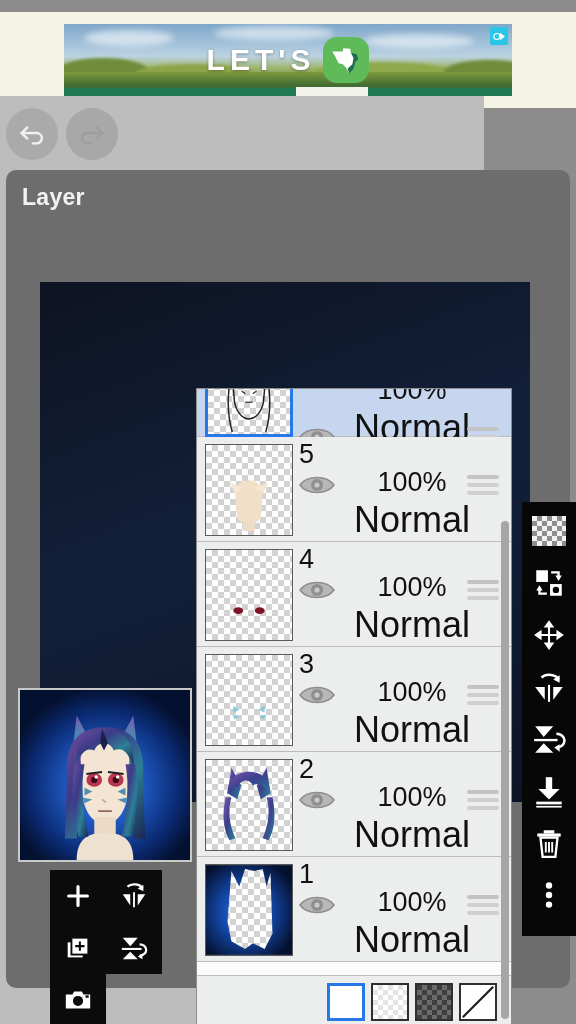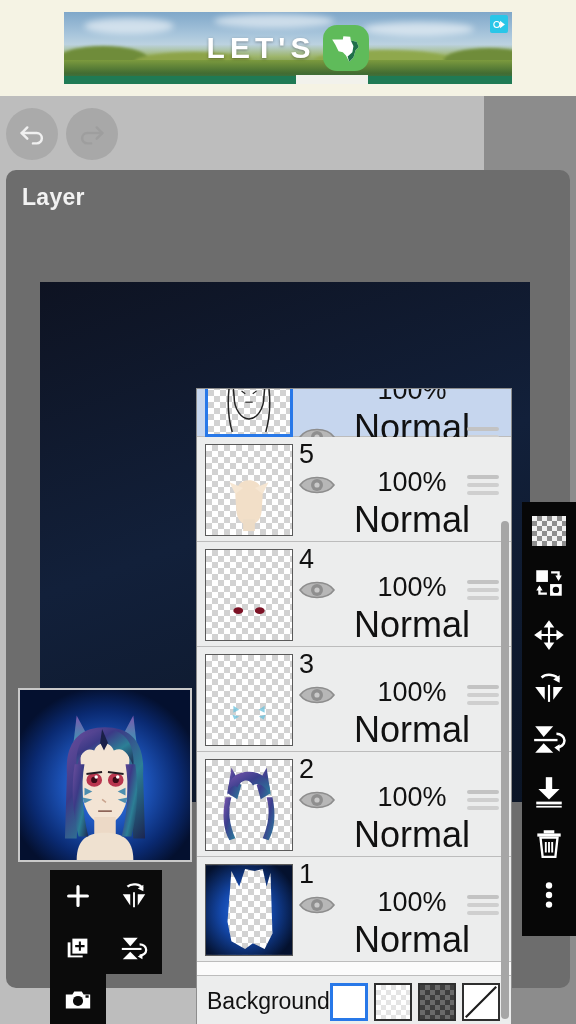--- a/index.html
+++ b/index.html
@@ -6,21 +6,21 @@
   html, body {
     width: 576px; height: 1024px;
     background: #8c8c8c;
     font-family: "Liberation Sans", sans-serif;
     overflow: hidden;
   }
   #root { position: relative; width: 576px; height: 1024px; }
 
   
   .ad-area {
-    position: absolute; left: 0; top: 0; width: 576px; height: 96px;
+    position: absolute; left: 0; top: 12px; width: 576px; height: 96px;
     background: #f5f3e4;
   }
   .ad-banner {
     position: absolute; left: 64px; top: 12px; width: 448px; height: 72px;
     overflow: hidden;
     background: linear-gradient(180deg,#7fa7c9 0%, #a9c6dc 32%, #bcd2e0 45%, #9db56a 62%, #5d7a3a 82%, #2f7d52 100%);
   }
   .ad-sky-cloud {
     position:absolute; border-radius:50%; background: rgba(255,255,255,.55); filter: blur(3px);
   }
@@ -545,21 +545,20 @@
           <div class="lr-opacity">100%</div>
           <div class="lr-blend">Normal</div>
           <div class="lr-handle">
               <i></i>
               <i></i>
               <i></i>
             </div>
         </div>
 
         <div class="bg-row">
-          <div class="bg-label">Background</div>
           <div class="bg-swatches">
             <div class="sw sel"></div>
             <div class="sw">
               <div class="checker-light"></div>
             </div>
             <div class="sw">
               <div class="checker-dark"></div>
             </div>
             <div class="sw">
               <svg class="diag" viewBox="0 0 38 38" xmlns="http://www.w3.org/2000/svg">

